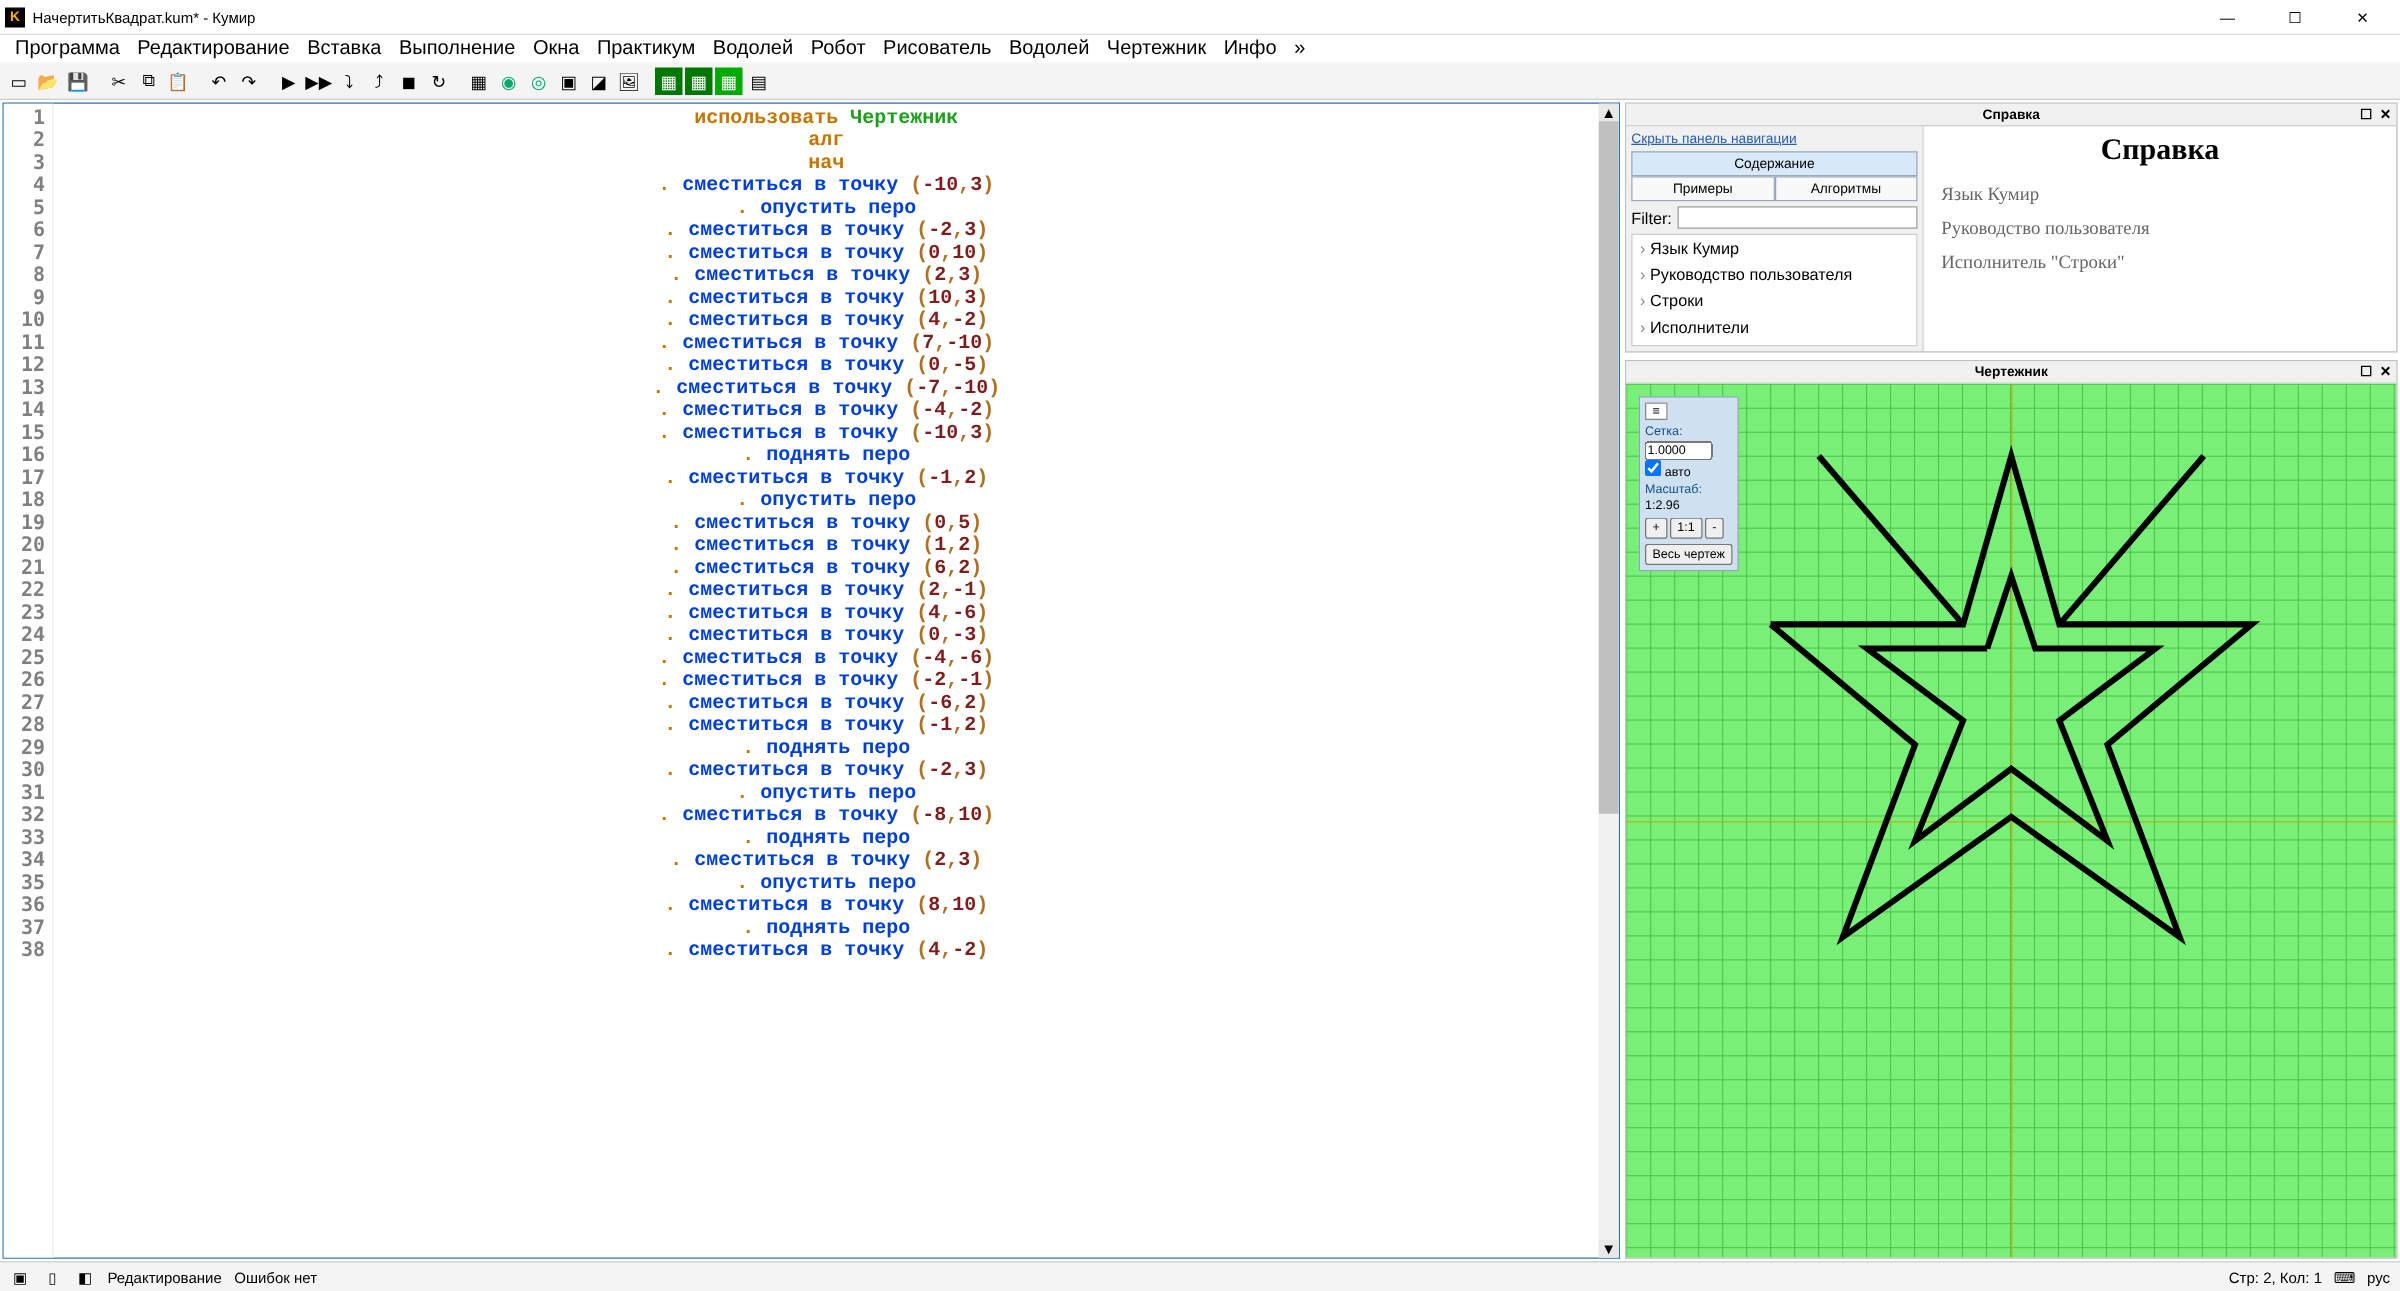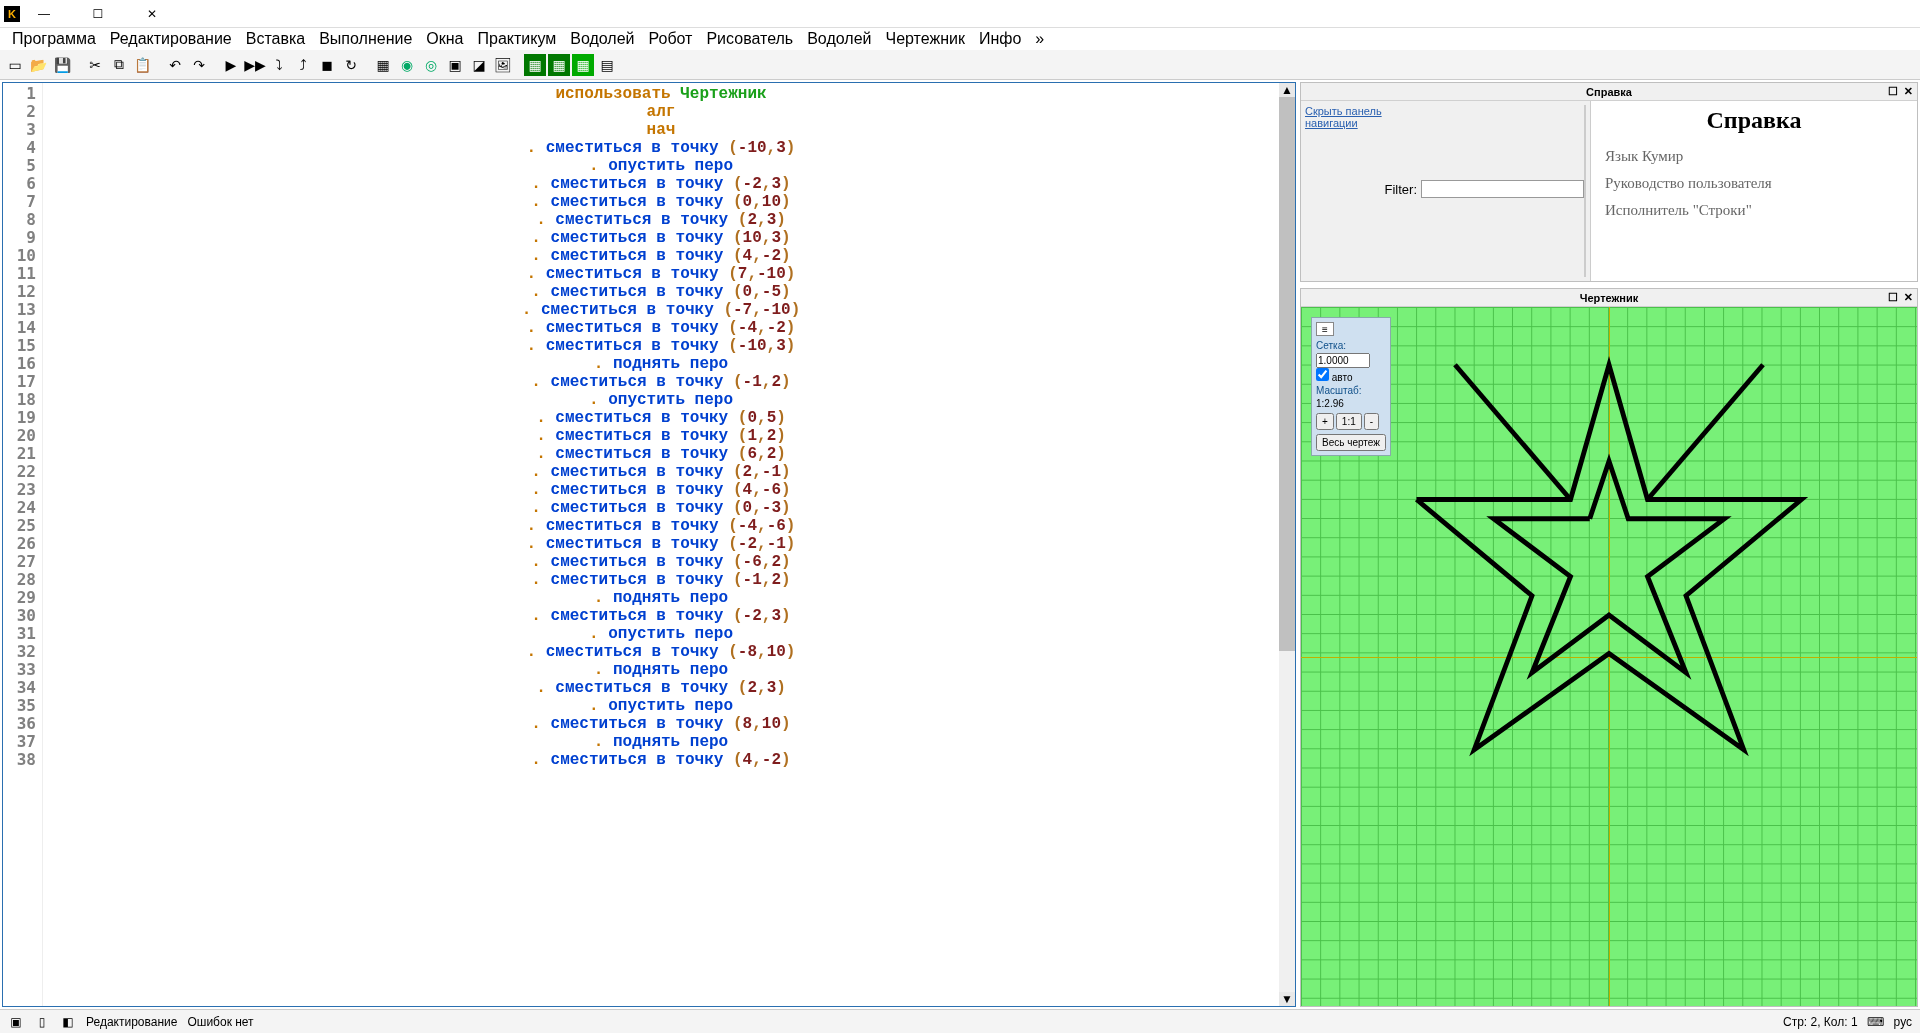--- a/index.html
+++ b/index.html
@@ -26,21 +26,21 @@
 .cmd { color: #0040d0; font-weight: bold; }
 .num { color: #7f1d1d; font-weight: bold; }
 .par { color: #b07020; }
 .editor-scroll { width: 16px; background: #f0f0f0; display: flex; flex-direction: column; }
 .sb-thumb { background: #c0c0c0; }
 .right { width: 620px; display: flex; flex-direction: column; gap: 6px; padding: 2px 2px 2px 0; }
 .panel { border: 1px solid #bfbfbf; background: #f0f0f0; display: flex; flex-direction: column; }
 .panel-title { height: 18px; display: flex; align-items: center; justify-content: center; font-size: 11px; background: #f0f0f0; border-bottom: 1px solid #d0d0d0; position: relative; font-weight: bold; }
 .panel-title .pbtns { position: absolute; right: 4px; display: flex; gap: 6px; }
 .help-body { flex: 1; display: flex; overflow: hidden; }
-.nav { width: 290px; border-right: 1px solid #ccc; padding: 4px; display: flex; flex-direction: row; background: #f0f0f0; }
+.nav { width: 238px; border-right: 1px solid #ccc; padding: 4px; display: flex; flex-direction: column; background: #f0f0f0; }
 .nav a.hide { color: #2a60b0; font-size: 11px; text-decoration: underline; margin-bottom: 4px; }
 .tabbtns { display: flex; flex-direction: column; margin-bottom: 4px; }
 .tabrow { display: flex; }
 .tabbtn { flex: 1; border: 1px solid #9ab; padding: 3px 4px; text-align: center; font-size: 11px; background: #f8f8f8; cursor: default; }
 .tabbtn.active { background: #d8e8f8; }
 .filter { display: flex; align-items: center; gap: 4px; margin-bottom: 4px; font-size: 13px; }
 .filter input { flex: 1; border: 1px solid #999; padding: 1px 3px; font-size: 12px; }
 .tree { flex: 1; border: 1px solid #ccc; background: #fff; font-size: 13px; overflow: hidden; }
 .tree div { padding: 3px 6px; cursor: default; }
 .tree div::before { content: "› "; color: #888; }
@@ -67,20 +67,21 @@
 .statusbar { height: 24px; display: flex; align-items: center; padding: 0 8px; gap: 10px; background: #f4f4f4; border-top: 1px solid #ccc; font-size: 12px; }
 .statusbar .sp { flex: 1; }
 .statusbar .ico { width: 16px; height: 16px; display: inline-flex; align-items: center; justify-content: center; }
 </style>
 </head>
 <body>
 
 <div class="window">
   <div class="titlebar">
     <span class="icon">K</span>
+    <span class="title">НачертитьКвадрат.kum* - Кумир</span>
     <div class="winbtns">
       <span class="winbtn">—</span>
       <span class="winbtn">☐</span>
       <span class="winbtn">✕</span>
     </div>
   </div>
 
   <div class="menubar" id="menubar">
       <span>Программа</span>
       <span>Редактирование</span>
@@ -185,20 +186,29 @@
         <div class="panel-title">
           <span>Справка</span>
           <span class="pbtns">
             <span>☐</span>
             <span>✕</span>
           </span>
         </div>
         <div class="help-body">
           <div class="nav">
             <a class="hide">Скрыть панель навигации</a>
+            <div class="tabbtns">
+              <div class="tabrow">
+                  <div class="tabbtn active">Содержание</div>
+                </div>
+              <div class="tabrow">
+                <div class="tabbtn">Примеры</div>
+                <div class="tabbtn">Алгоритмы</div>
+              </div>
+            </div>
             <div class="filter">
               <span>Filter:</span>
               <input type="text" style="">
             </div>
             <div class="tree" id="help-tree">
                 <div>Язык Кумир</div>
                 <div>Руководство пользователя</div>
                 <div>Строки</div>
                 <div>Исполнители</div>
               </div>

